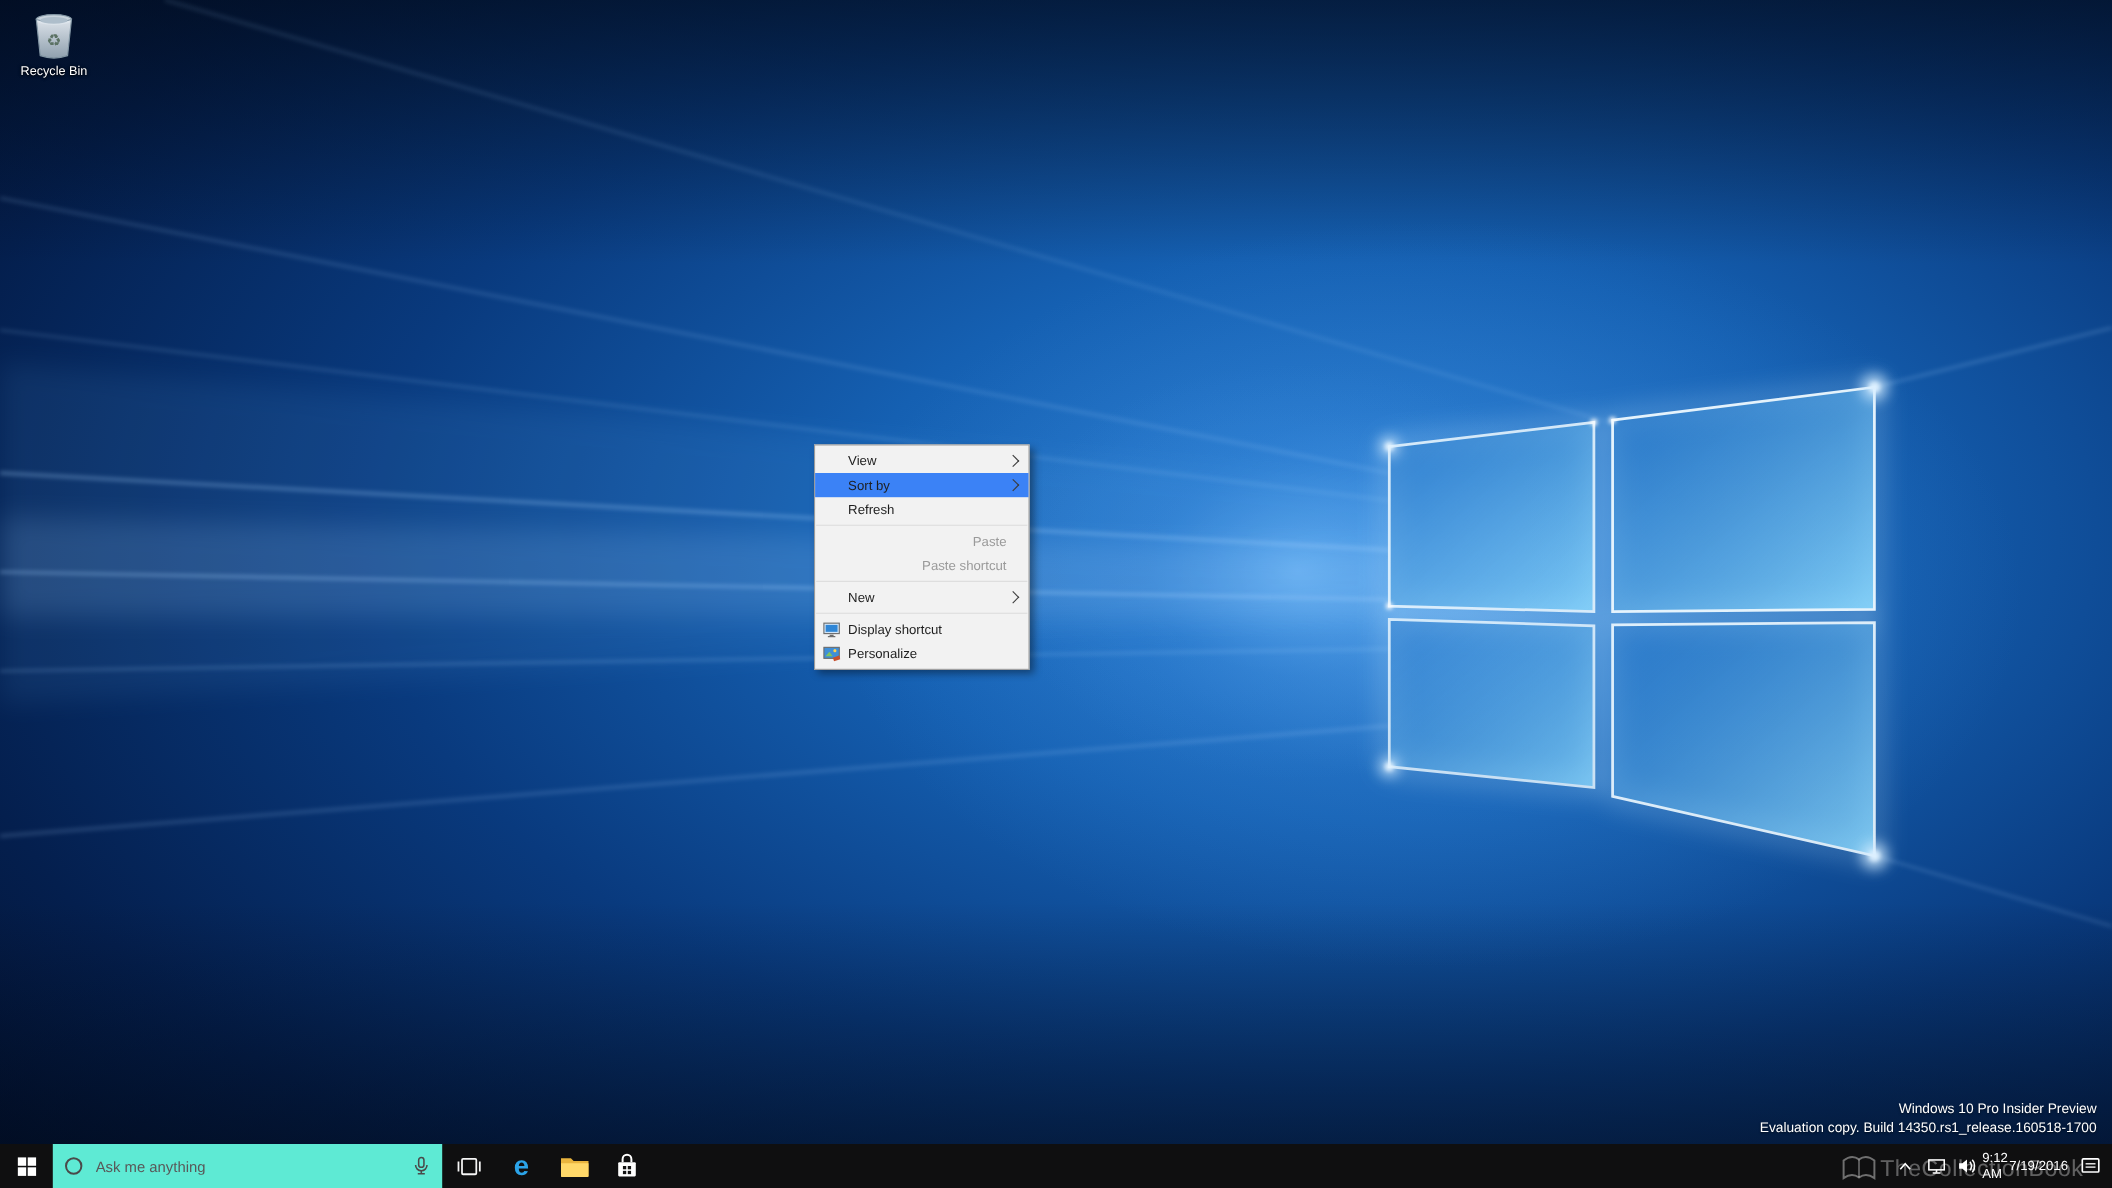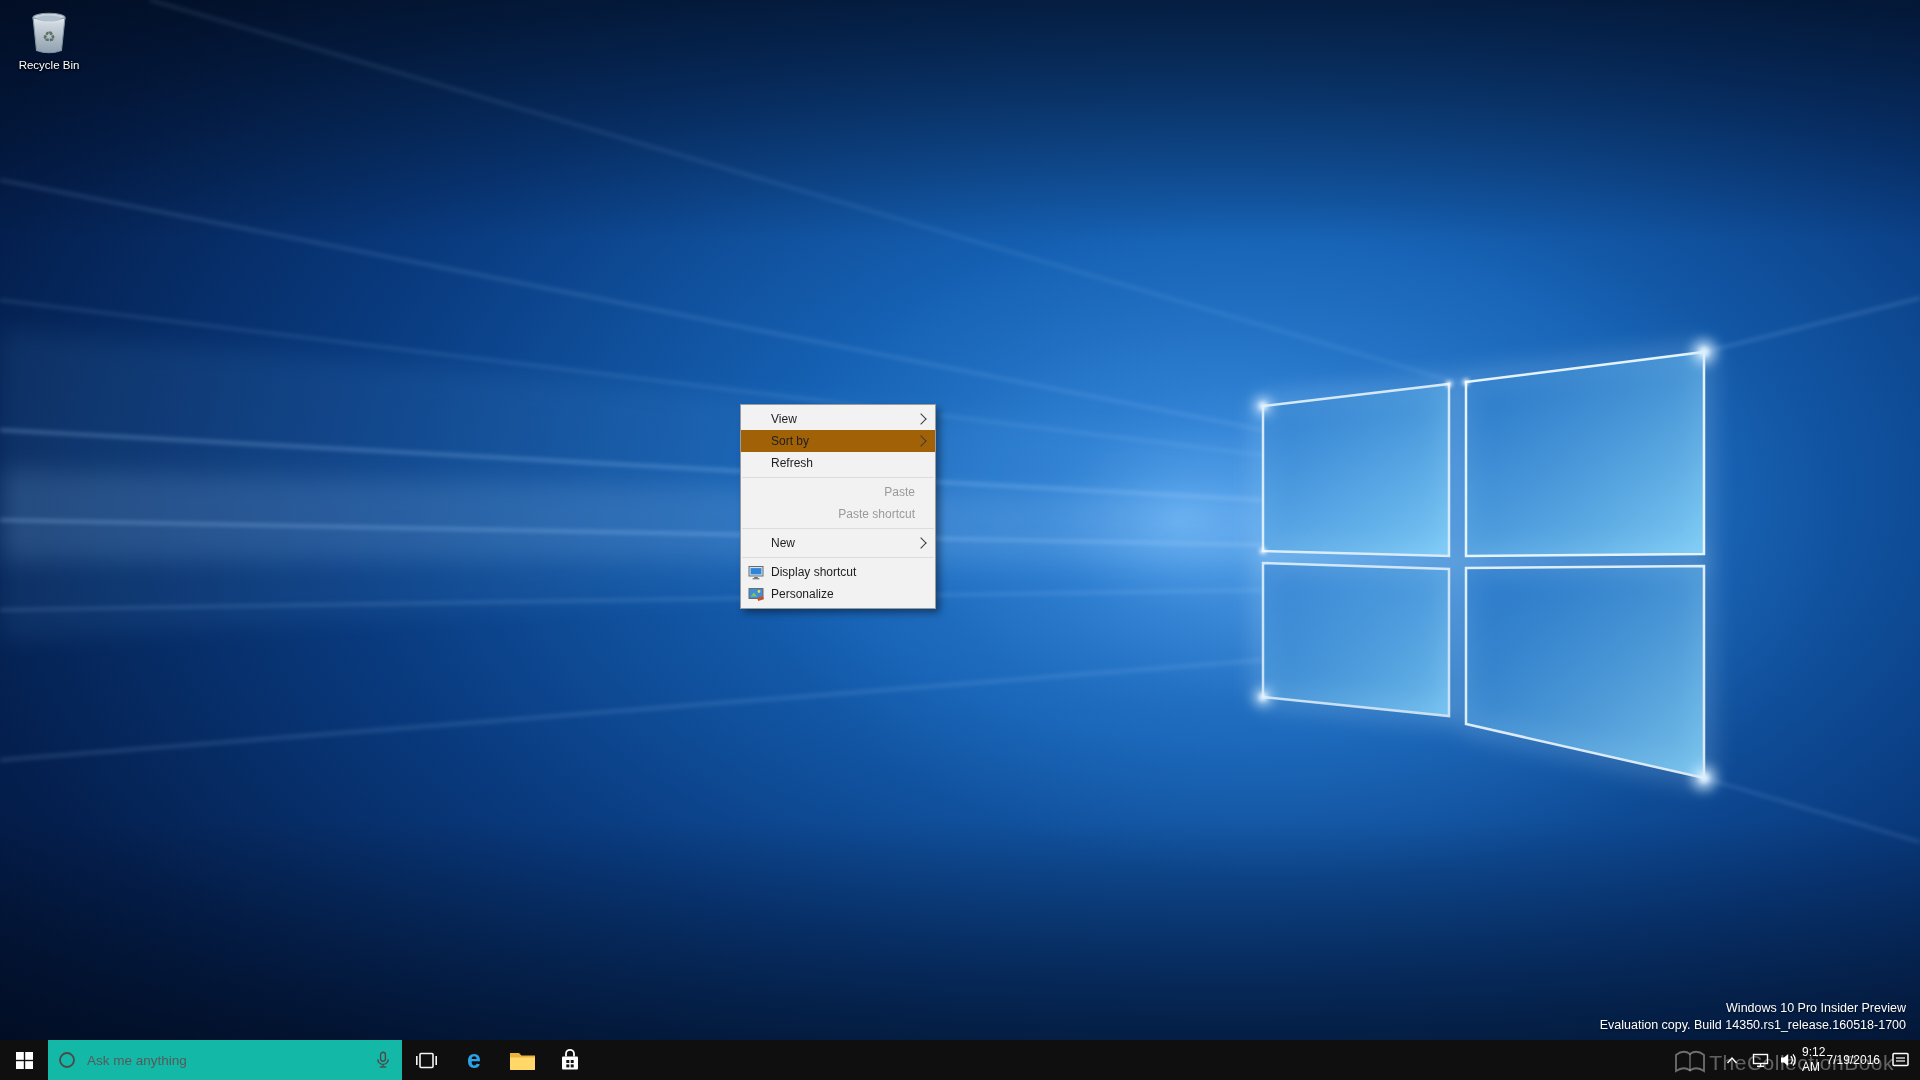--- a/index.html
+++ b/index.html
@@ -22,31 +22,31 @@
 
   
   .menu{position:absolute;background:#f2f2f2;border:1px solid #9b9b9b;
     box-shadow:4px 4px 7px rgba(0,0,0,.4);padding:3px 0;font-size:12px;color:#1e1e1e;z-index:40;}
   .context-menu{left:740px;top:404px;width:194px;}
   .submenu{left:933px;top:429px;width:181px;}
   .menu-item{height:22px;display:flex;align-items:center;padding-right:6px;}
   .menu-item .mi-icon{flex:0 0 30px;display:flex;align-items:center;justify-content:center;}
   .menu-item .mi-label{flex:1;white-space:nowrap;}
   .menu-item .mi-arrow{flex:0 0 14px;display:flex;align-items:center;justify-content:center;}
-  .menu-item.highlight{background:#a16207;}
+  .menu-item.highlight{background:#3b82f6;}
   .menu-item.disabled .mi-label{color:#9a9a9a;text-align:right;}
   .menu-sep{height:1px;background:#dcdcdc;margin:3px 1px;}
   .chev{width:7px;height:7px;border-top:1.4px solid #3c3c3c;border-right:1.4px solid #3c3c3c;
     transform:rotate(45deg);display:block;margin-right:3px;}
 
   
   .taskbar{position:absolute;left:0;right:0;bottom:0;height:40px;background:#0f0f10;
     display:flex;align-items:stretch;z-index:30;}
   .tb-btn{width:48px;display:flex;align-items:center;justify-content:center;cursor:pointer;}
-  .search-box{width:334px;background:#14b8a6;display:flex;align-items:center;padding:0 10px;gap:9px;}
+  .search-box{width:334px;background:#5eead4;display:flex;align-items:center;padding:0 10px;gap:9px;}
   .search-box input{border:none;outline:none;flex:1;font-size:13.5px;color:#333;background:transparent;
     font-family:"Liberation Sans","DejaVu Sans",sans-serif;}
   .search-box input::placeholder{color:#595959;opacity:1;}
   .tray{margin-left:auto;display:flex;align-items:stretch;}
   .tray-icon{width:28px;display:flex;align-items:center;justify-content:center;cursor:pointer;}
   .clock{width:78px;display:flex;flex-direction:row;align-items:center;justify-content:center;
     color:#fff;font-size:12px;line-height:15px;cursor:pointer;}
   .action-center{width:40px;}
 </style>
 </head>

